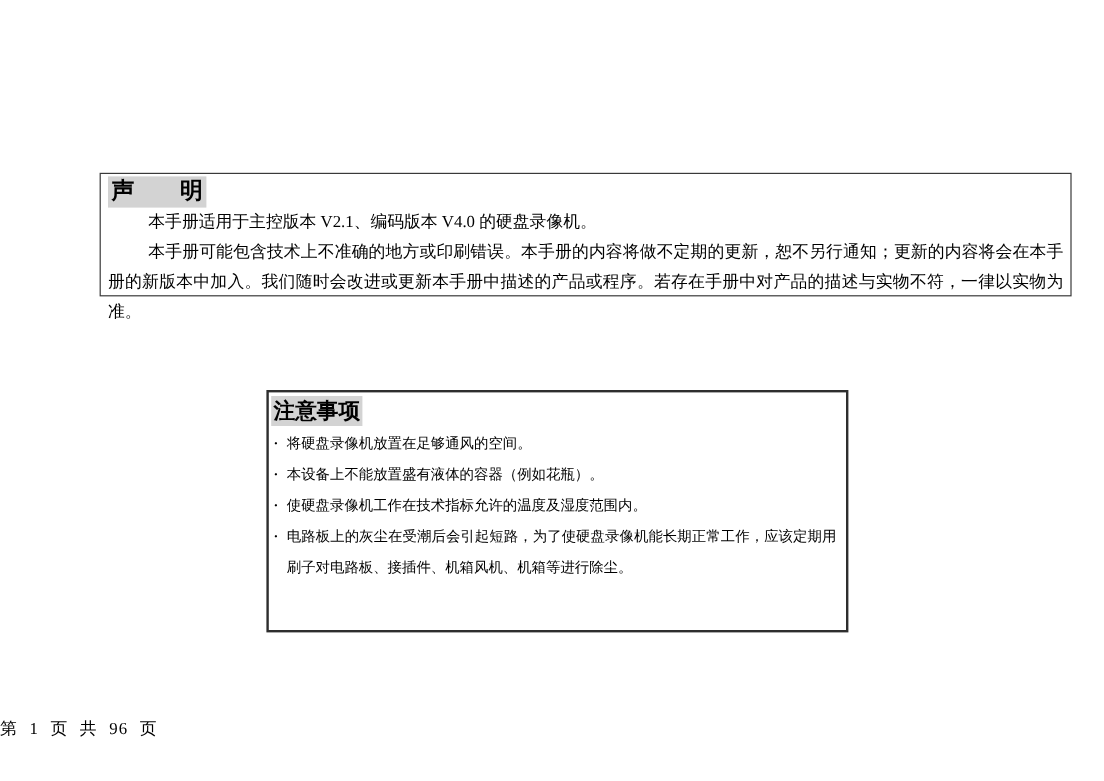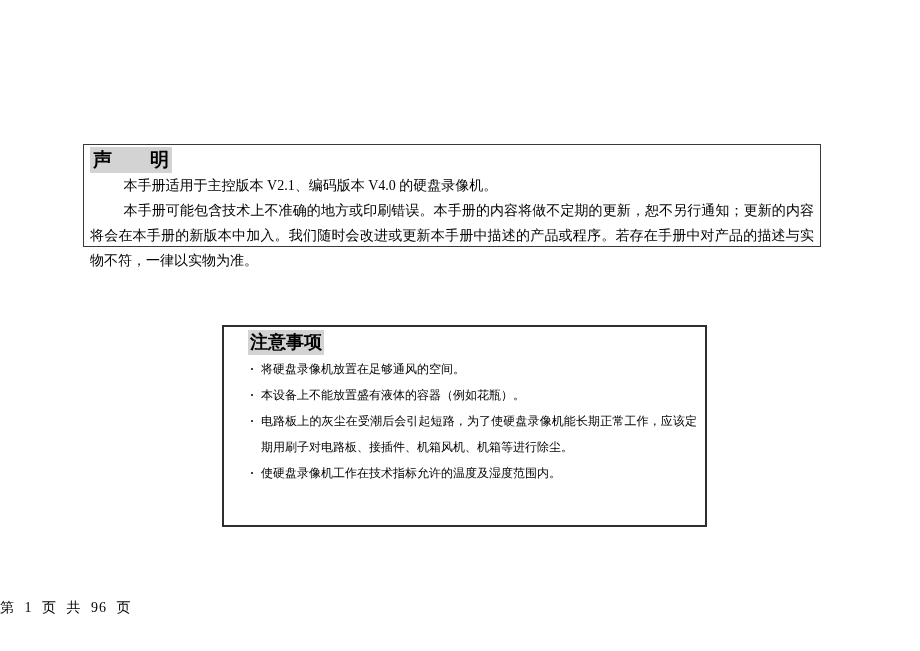--- a/index.html
+++ b/index.html
@@ -17,21 +17,21 @@
     background: #ffffff;
     color: var(--text);
     font-family: "Liberation Serif", "DejaVu Serif", serif;
     overflow: hidden;
   }
 
   .statement-box {
     position: absolute;
     left: 83px;
     top: 144px;
-    width: 738px;
+    width: 810px;
     height: 103px;
     border: 1.5px solid var(--border1);
     padding: 2px 6px 0 6px;
     background: #ffffff;
   }
   .statement-title {
     display: inline-block;
     background: var(--highlight);
     font-size: 19px;
     font-weight: bold;
@@ -47,21 +47,21 @@
     text-align: justify;
   }
 
   .notes-box {
     position: absolute;
     left: 222px;
     top: 325px;
     width: 485px;
     height: 202px;
     border: 2px solid var(--border2);
-    padding: 3px 8px 0 24px;
+    padding: 3px 8px 0 2px;
     background: #ffffff;
   }
   .notes-title {
     display: inline-block;
     background: var(--highlight);
     font-size: 18px;
     font-weight: bold;
     line-height: 23px;
     padding: 1px 2px;
   }
@@ -106,18 +106,18 @@
   <p class="statement-para">本手册可能包含技术上不准确的地方或印刷错误。本手册的内容将做不定期的更新，恕不另行通知；更新的内容将会在本手册的新版本中加入。我们随时会改进或更新本手册中描述的产品或程序。若存在手册中对产品的描述与实物不符，一律以实物为准。</p>
 </div>
 
 <div class="notes-box">
   <div>
     <span class="notes-title">注意事项</span>
   </div>
   <ul class="notes-list">
     <li class="note-item">将硬盘录像机放置在足够通风的空间。</li>
     <li class="note-item">本设备上不能放置盛有液体的容器（例如花瓶）。</li>
+    <li class="note-item">使硬盘录像机工作在技术指标允许的温度及湿度范围内。</li>
     <li class="note-item">电路板上的灰尘在受潮后会引起短路，为了使硬盘录像机能长期正常工作，应该定期用刷子对电路板、接插件、机箱风机、机箱等进行除尘。</li>
-    <li class="note-item">使硬盘录像机工作在技术指标允许的温度及湿度范围内。</li>
   </ul>
 </div>
 
 <div class="page-footer">第 1 页 共 96 页</div>
 
 </body></html>

